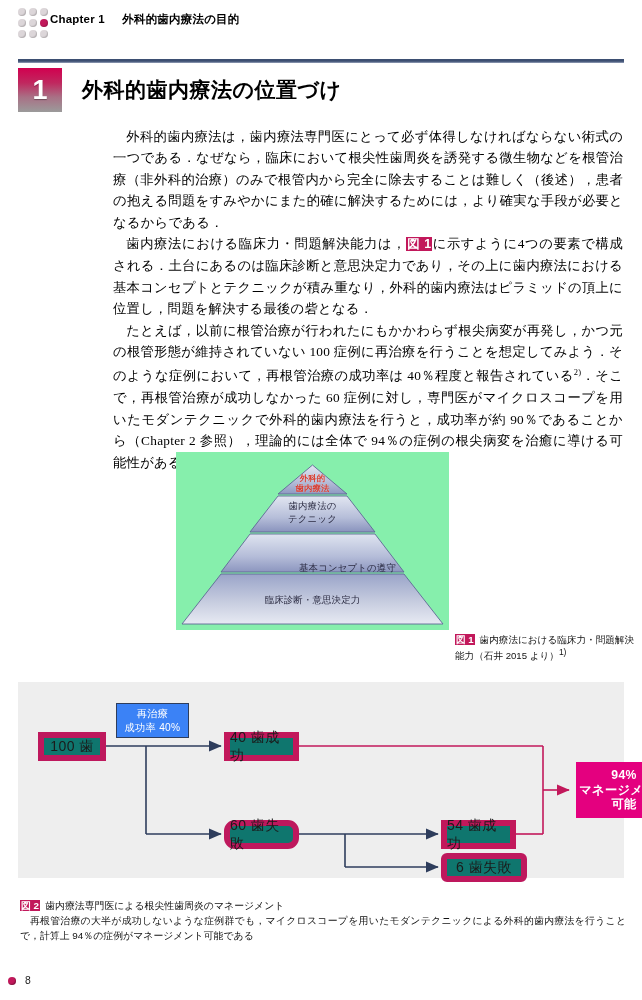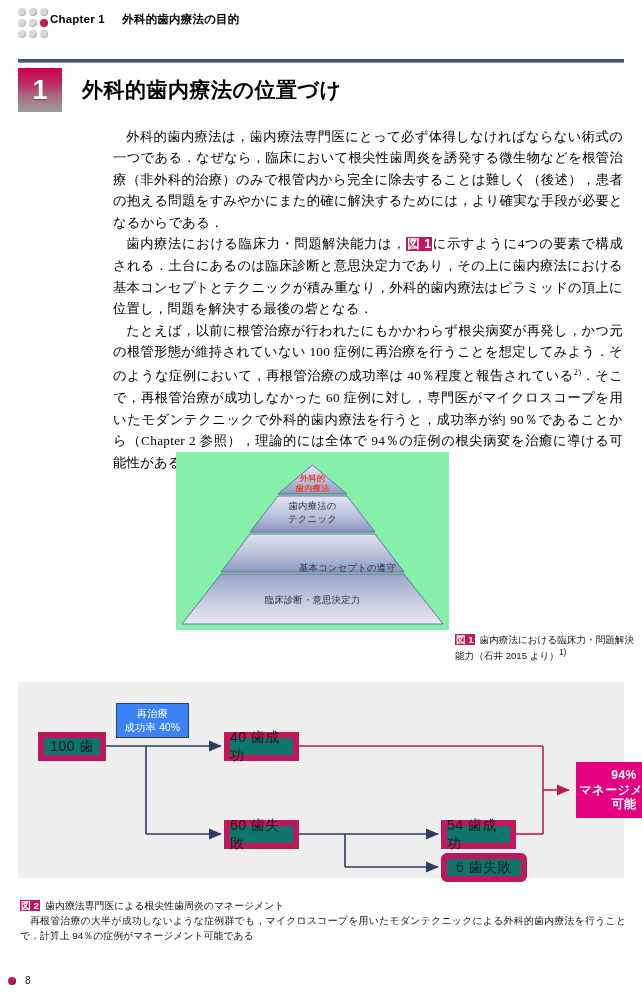--- a/index.html
+++ b/index.html
@@ -364,21 +364,21 @@
 
   <div class="fc-node" style="left:20px; top:50px; width:68px; height:29px;">100 歯</div>
 
   <div class="fc-node navy" style="left:98px; top:21px; width:73px; height:35px;">
     <span>再治療</span>
     <span>成功率 40%</span>
   </div>
 
   <div class="fc-node pinkborder" style="left:206px; top:50px; width:75px; height:29px;">40 歯成功</div>
 
-  <div class="fc-node" style="left:206px; top:138px; width:75px; height:29px;">60 歯失敗</div>
+  <div class="fc-node" style="left:206px; top:138px; width:75px; height:29px;border-radius:11px;">60 歯失敗</div>
 
 
   <div class="fc-node pinkborder" style="left:423px; top:138px; width:75px; height:29px;">54 歯成功</div>
 
   <div class="fc-node" style="left:423px; top:171px; width:86px; height:29px;border-radius:6px;">6 歯失敗</div>
 
   <div class="fc-node magenta" style="left:558px; top:80px; width:96px; height:56px;">
     <span>94%</span>
     <span>マネージメント</span>
     <span>可能</span>

